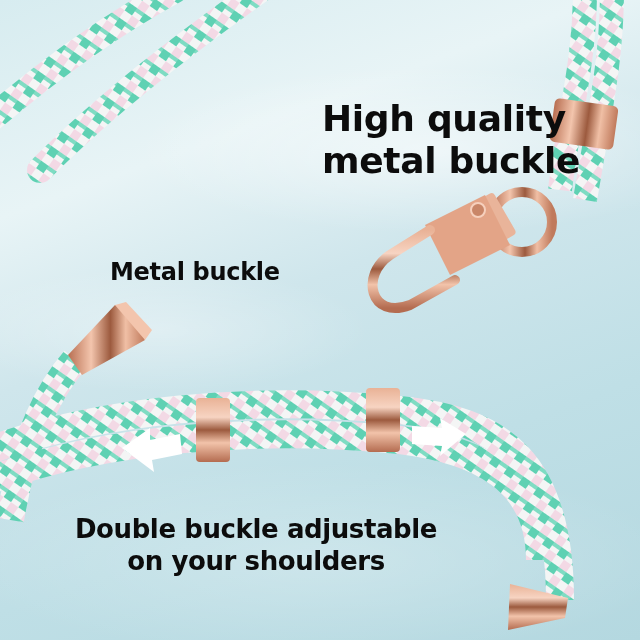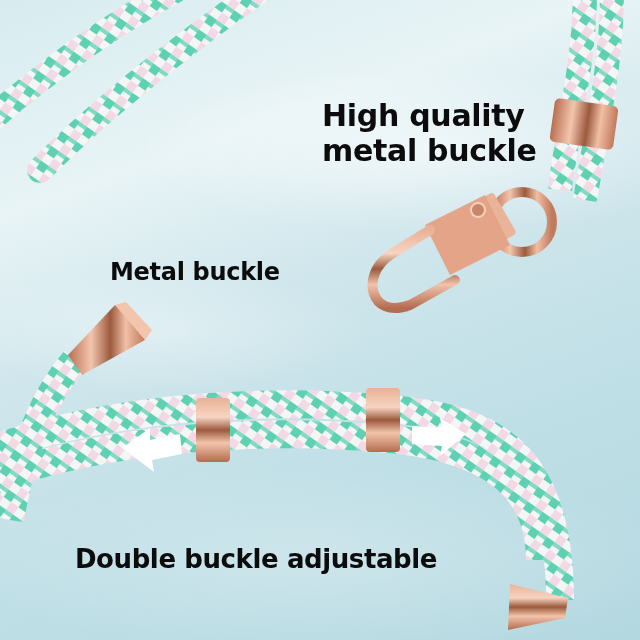--- a/index.html
+++ b/index.html
@@ -13,23 +13,23 @@
       background:
         radial-gradient(ellipse 420px 120px at 430px 150px, rgba(255,255,255,0.55), rgba(255,255,255,0) 70%),
         radial-gradient(ellipse 300px 90px at 160px 330px, rgba(255,255,255,0.35), rgba(255,255,255,0) 70%),
         radial-gradient(ellipse 520px 140px at 320px 560px, rgba(255,255,255,0.25), rgba(255,255,255,0) 70%);
     }
     svg.art { position: absolute; left: 0; top: 0; }
     .label {
       position: absolute; color: #0c0c0c; font-weight: bold;
       font-family: "DejaVu Sans", sans-serif; line-height: 1.18;
     }
-    .label-hq { left: 322px; top: 98px; font-size: 30px; text-align: left; letter-spacing: -0.3px; }
+    .label-hq { left: 322px; top: 98px; font-size: 36px; text-align: left; letter-spacing: -0.3px; }
     .label-mb { left: 110px; top: 258px; font-size: 24px; letter-spacing: -0.3px; }
-    .label-dbl { left: 0; width: 512px; top: 544px; font-size: 26px; text-align: center; letter-spacing: -0.4px; line-height: 1.22; }
+    .label-dbl { left: 0; width: 512px; top: 514px; font-size: 26px; text-align: center; letter-spacing: -0.4px; line-height: 1.22; }
     .label span { display: block; }
   </style>
 </head>
 <body>
 
 <div class="sheen"></div>
 
 <svg class="art" width="640" height="640" viewBox="0 0 640 640">
   <defs>
     <pattern id="braid" patternUnits="userSpaceOnUse" width="18" height="18" patternTransform="rotate(35)">
@@ -107,13 +107,14 @@
 
 <div class="label label-hq">
   <span>High quality</span>
   <span>metal buckle</span>
 </div>
 
 <div class="label label-mb">Metal buckle</div>
 
 <div class="label label-dbl">
   <span>Double buckle adjustable</span>
+  <span>on your shoulders</span>
 </div>
 
 </body></html>

